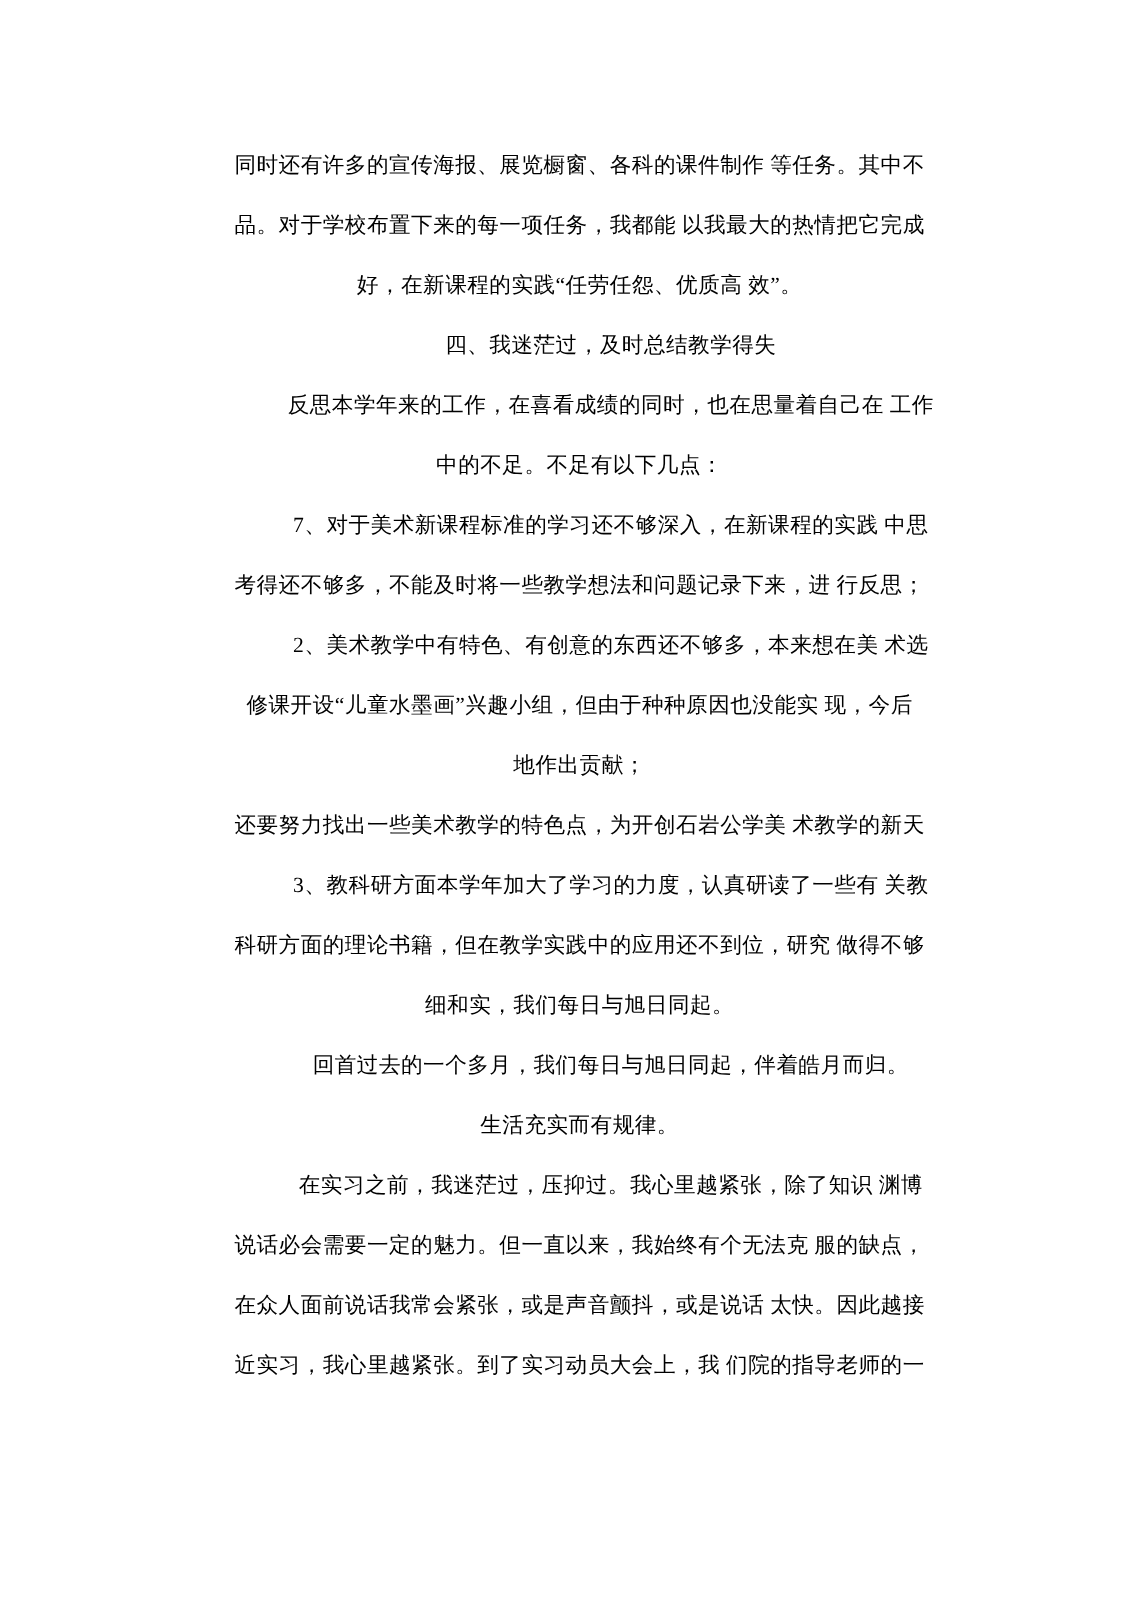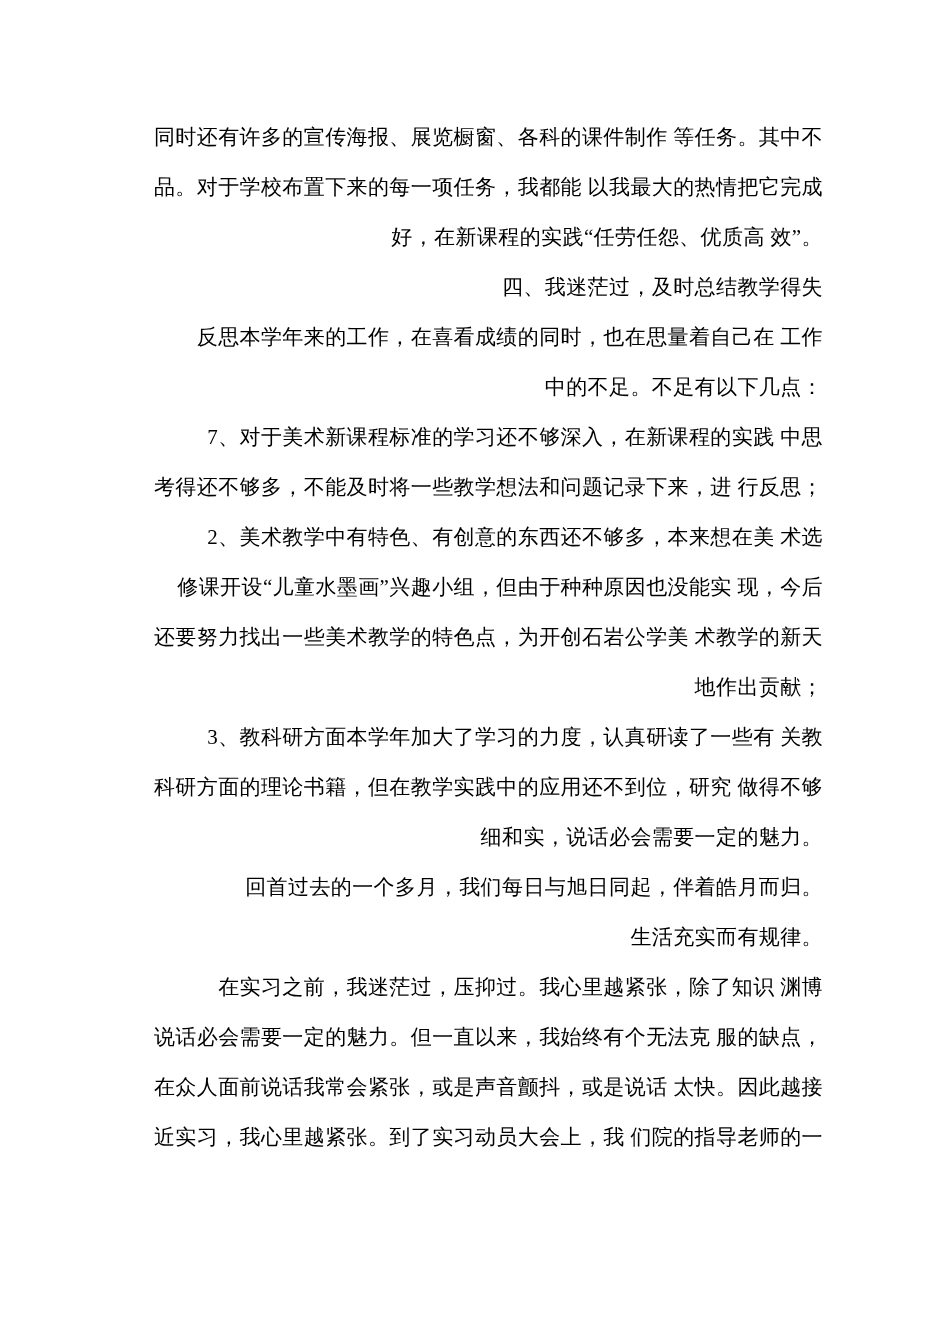--- a/index.html
+++ b/index.html
@@ -27,24 +27,24 @@
     top: 112px;
     width: 680px;
   }
   .para {
     margin: 0;
     padding: 0;
   }
   .line {
     height: 50px;
     line-height: 50px;
-    font-size: 21px;
+    font-size: 18px;
     letter-spacing: 0.4px;
     white-space: pre;
-    text-align: right;
+    text-align: center;
   }
   .para.indent .line:first-child {
     text-indent: 52px;
   }
 </style>
 </head>
 <body>
 
 <div class="page">
   <div class="text-body">
@@ -60,27 +60,27 @@
         <div class="line">反思本学年来的工作，在喜看成绩的同时，也在思量着自己在 工作</div>
         <div class="line">中的不足。不足有以下几点：</div>
       </div>
       <div class="para indent">
         <div class="line">7、对于美术新课程标准的学习还不够深入，在新课程的实践 中思</div>
         <div class="line">考得还不够多，不能及时将一些教学想法和问题记录下来，进 行反思；</div>
       </div>
       <div class="para indent">
         <div class="line">2、美术教学中有特色、有创意的东西还不够多，本来想在美 术选</div>
         <div class="line">修课开设“儿童水墨画”兴趣小组，但由于种种原因也没能实 现，今后</div>
+        <div class="line">地作出贡献；</div>
         <div class="line">还要努力找出一些美术教学的特色点，为开创石岩公学美 术教学的新天</div>
-        <div class="line">地作出贡献；</div>
       </div>
       <div class="para indent">
         <div class="line">3、教科研方面本学年加大了学习的力度，认真研读了一些有 关教</div>
         <div class="line">科研方面的理论书籍，但在教学实践中的应用还不到位，研究 做得不够</div>
-        <div class="line">细和实，说话必会需要一定的魅力。</div>
+        <div class="line">细和实，我们每日与旭日同起。</div>
       </div>
       <div class="para indent">
         <div class="line">回首过去的一个多月，我们每日与旭日同起，伴着皓月而归。</div>
         <div class="line">生活充实而有规律。</div>
       </div>
       <div class="para indent">
         <div class="line">在实习之前，我迷茫过，压抑过。我心里越紧张，除了知识 渊博</div>
         <div class="line">说话必会需要一定的魅力。但一直以来，我始终有个无法克 服的缺点，</div>
         <div class="line">在众人面前说话我常会紧张，或是声音颤抖，或是说话 太快。因此越接</div>
         <div class="line">近实习，我心里越紧张。到了实习动员大会上，我 们院的指导老师的一</div>

